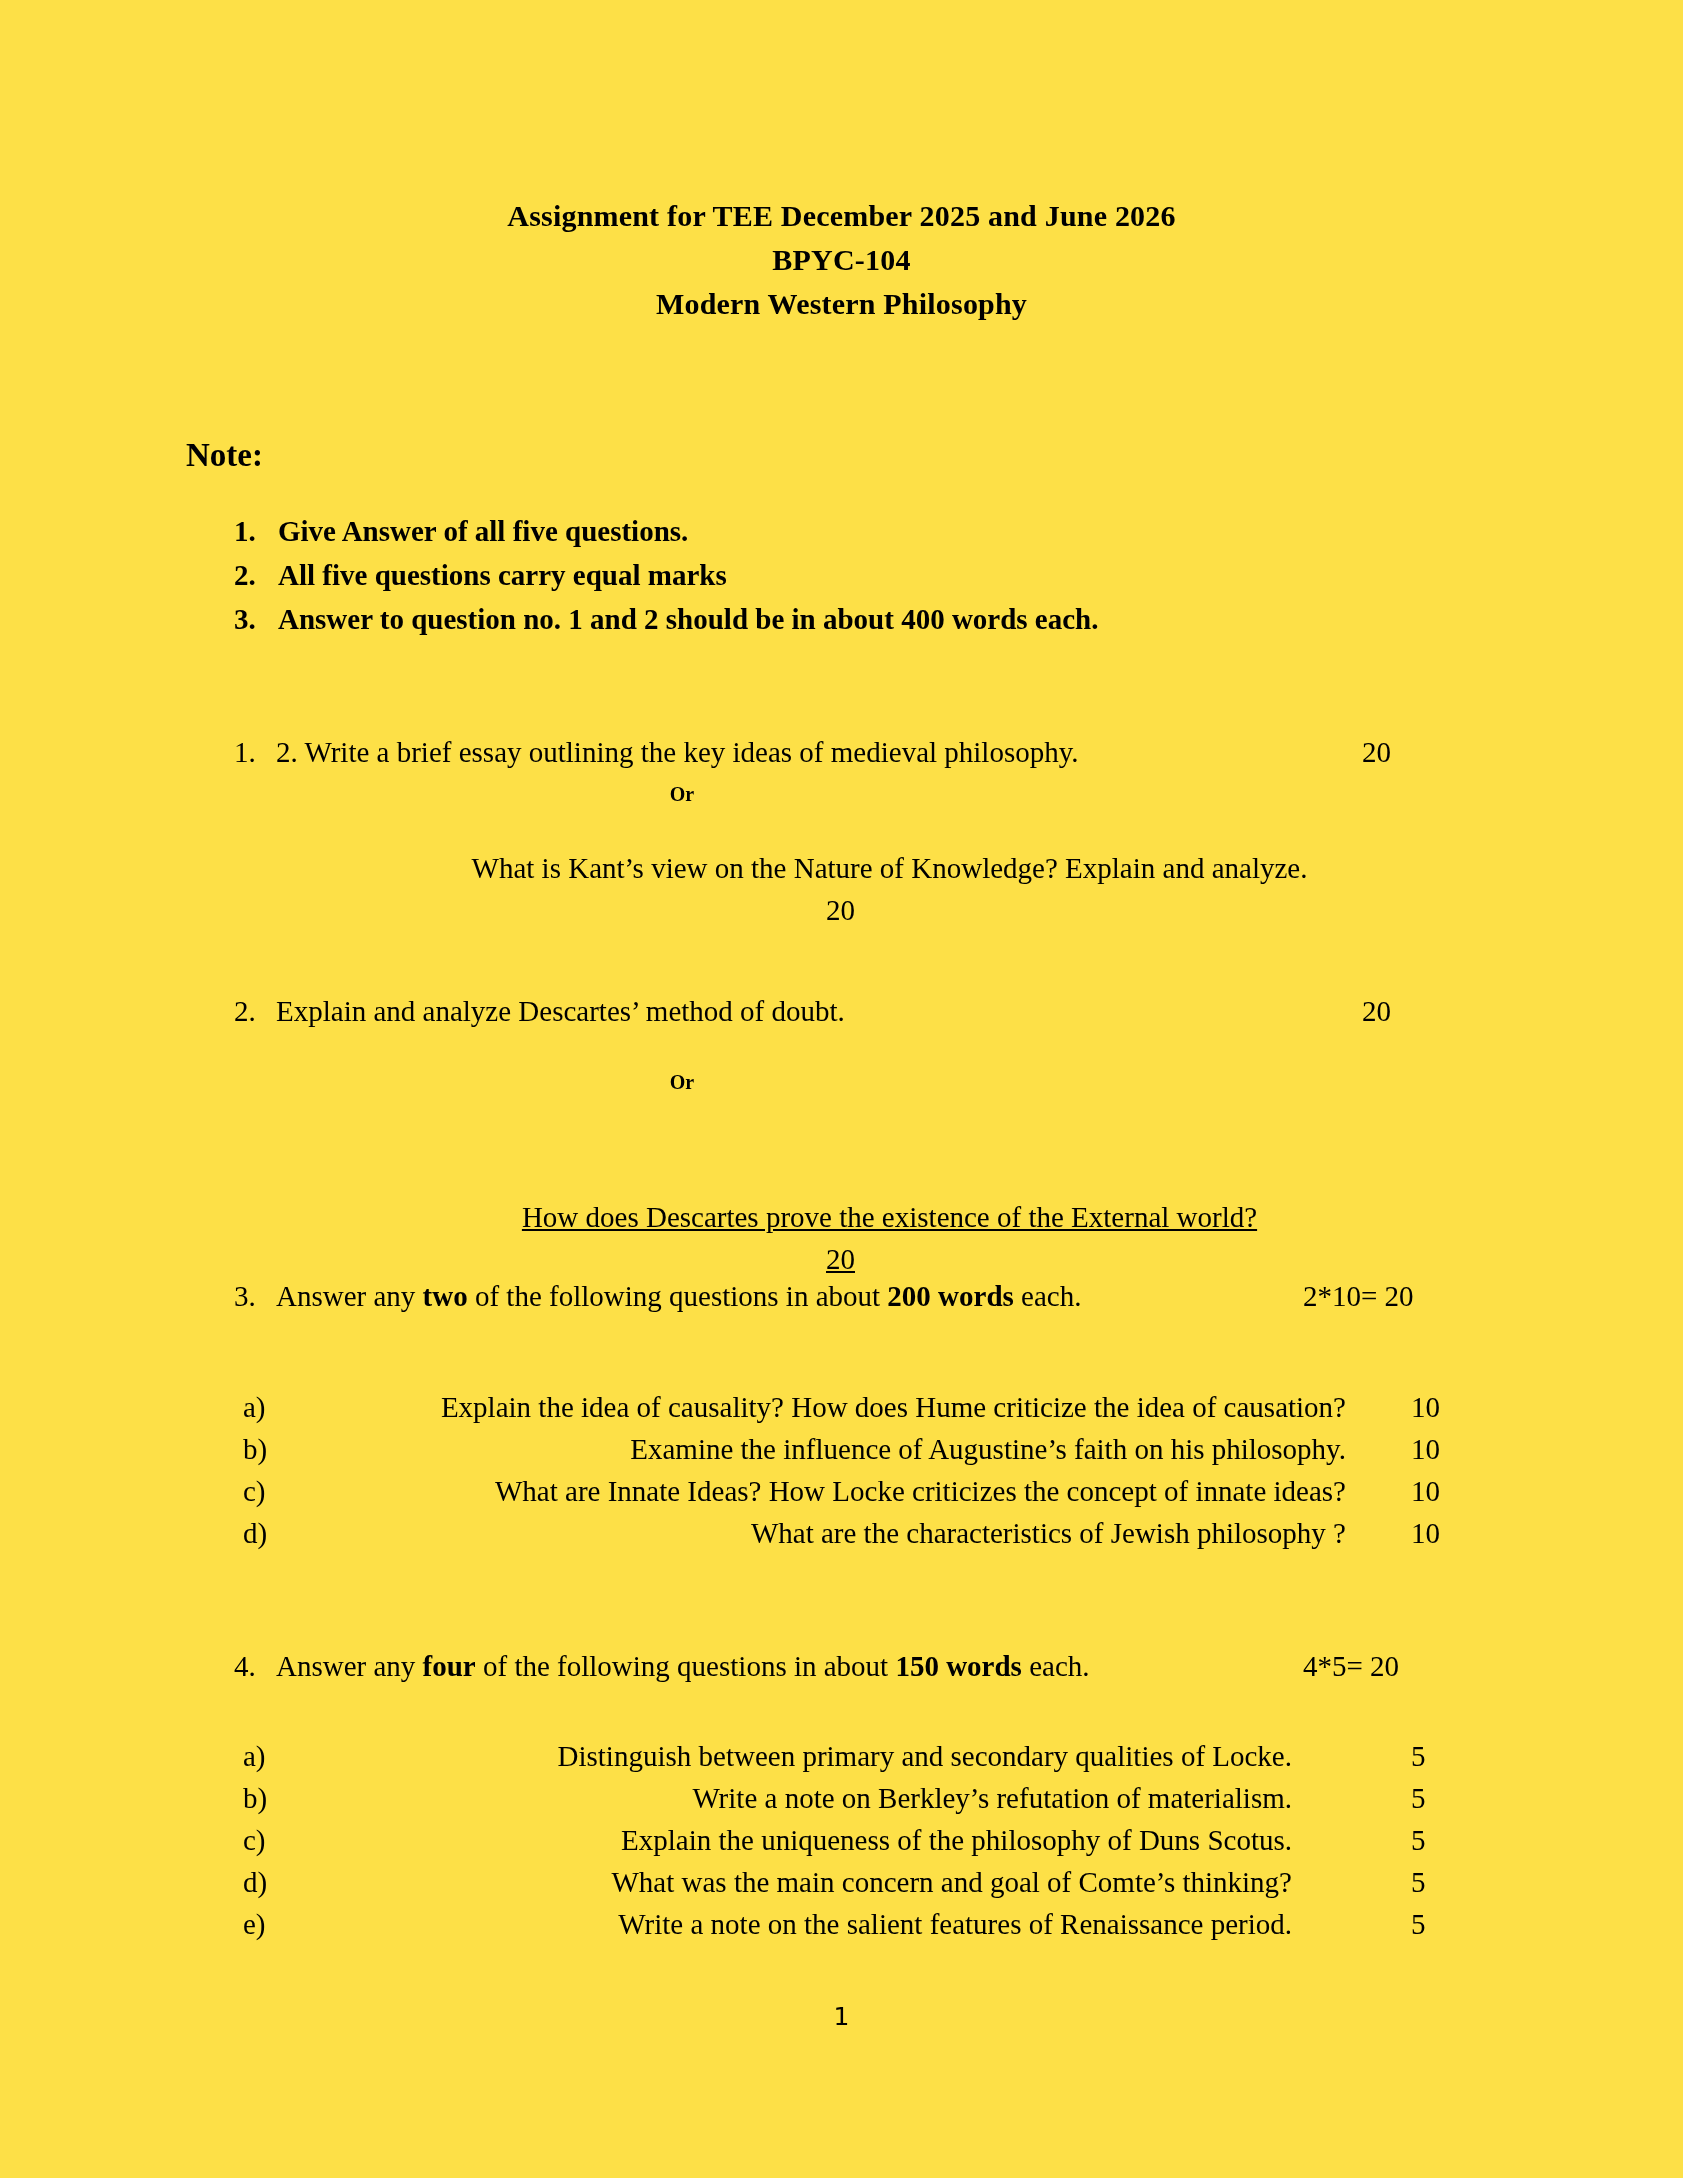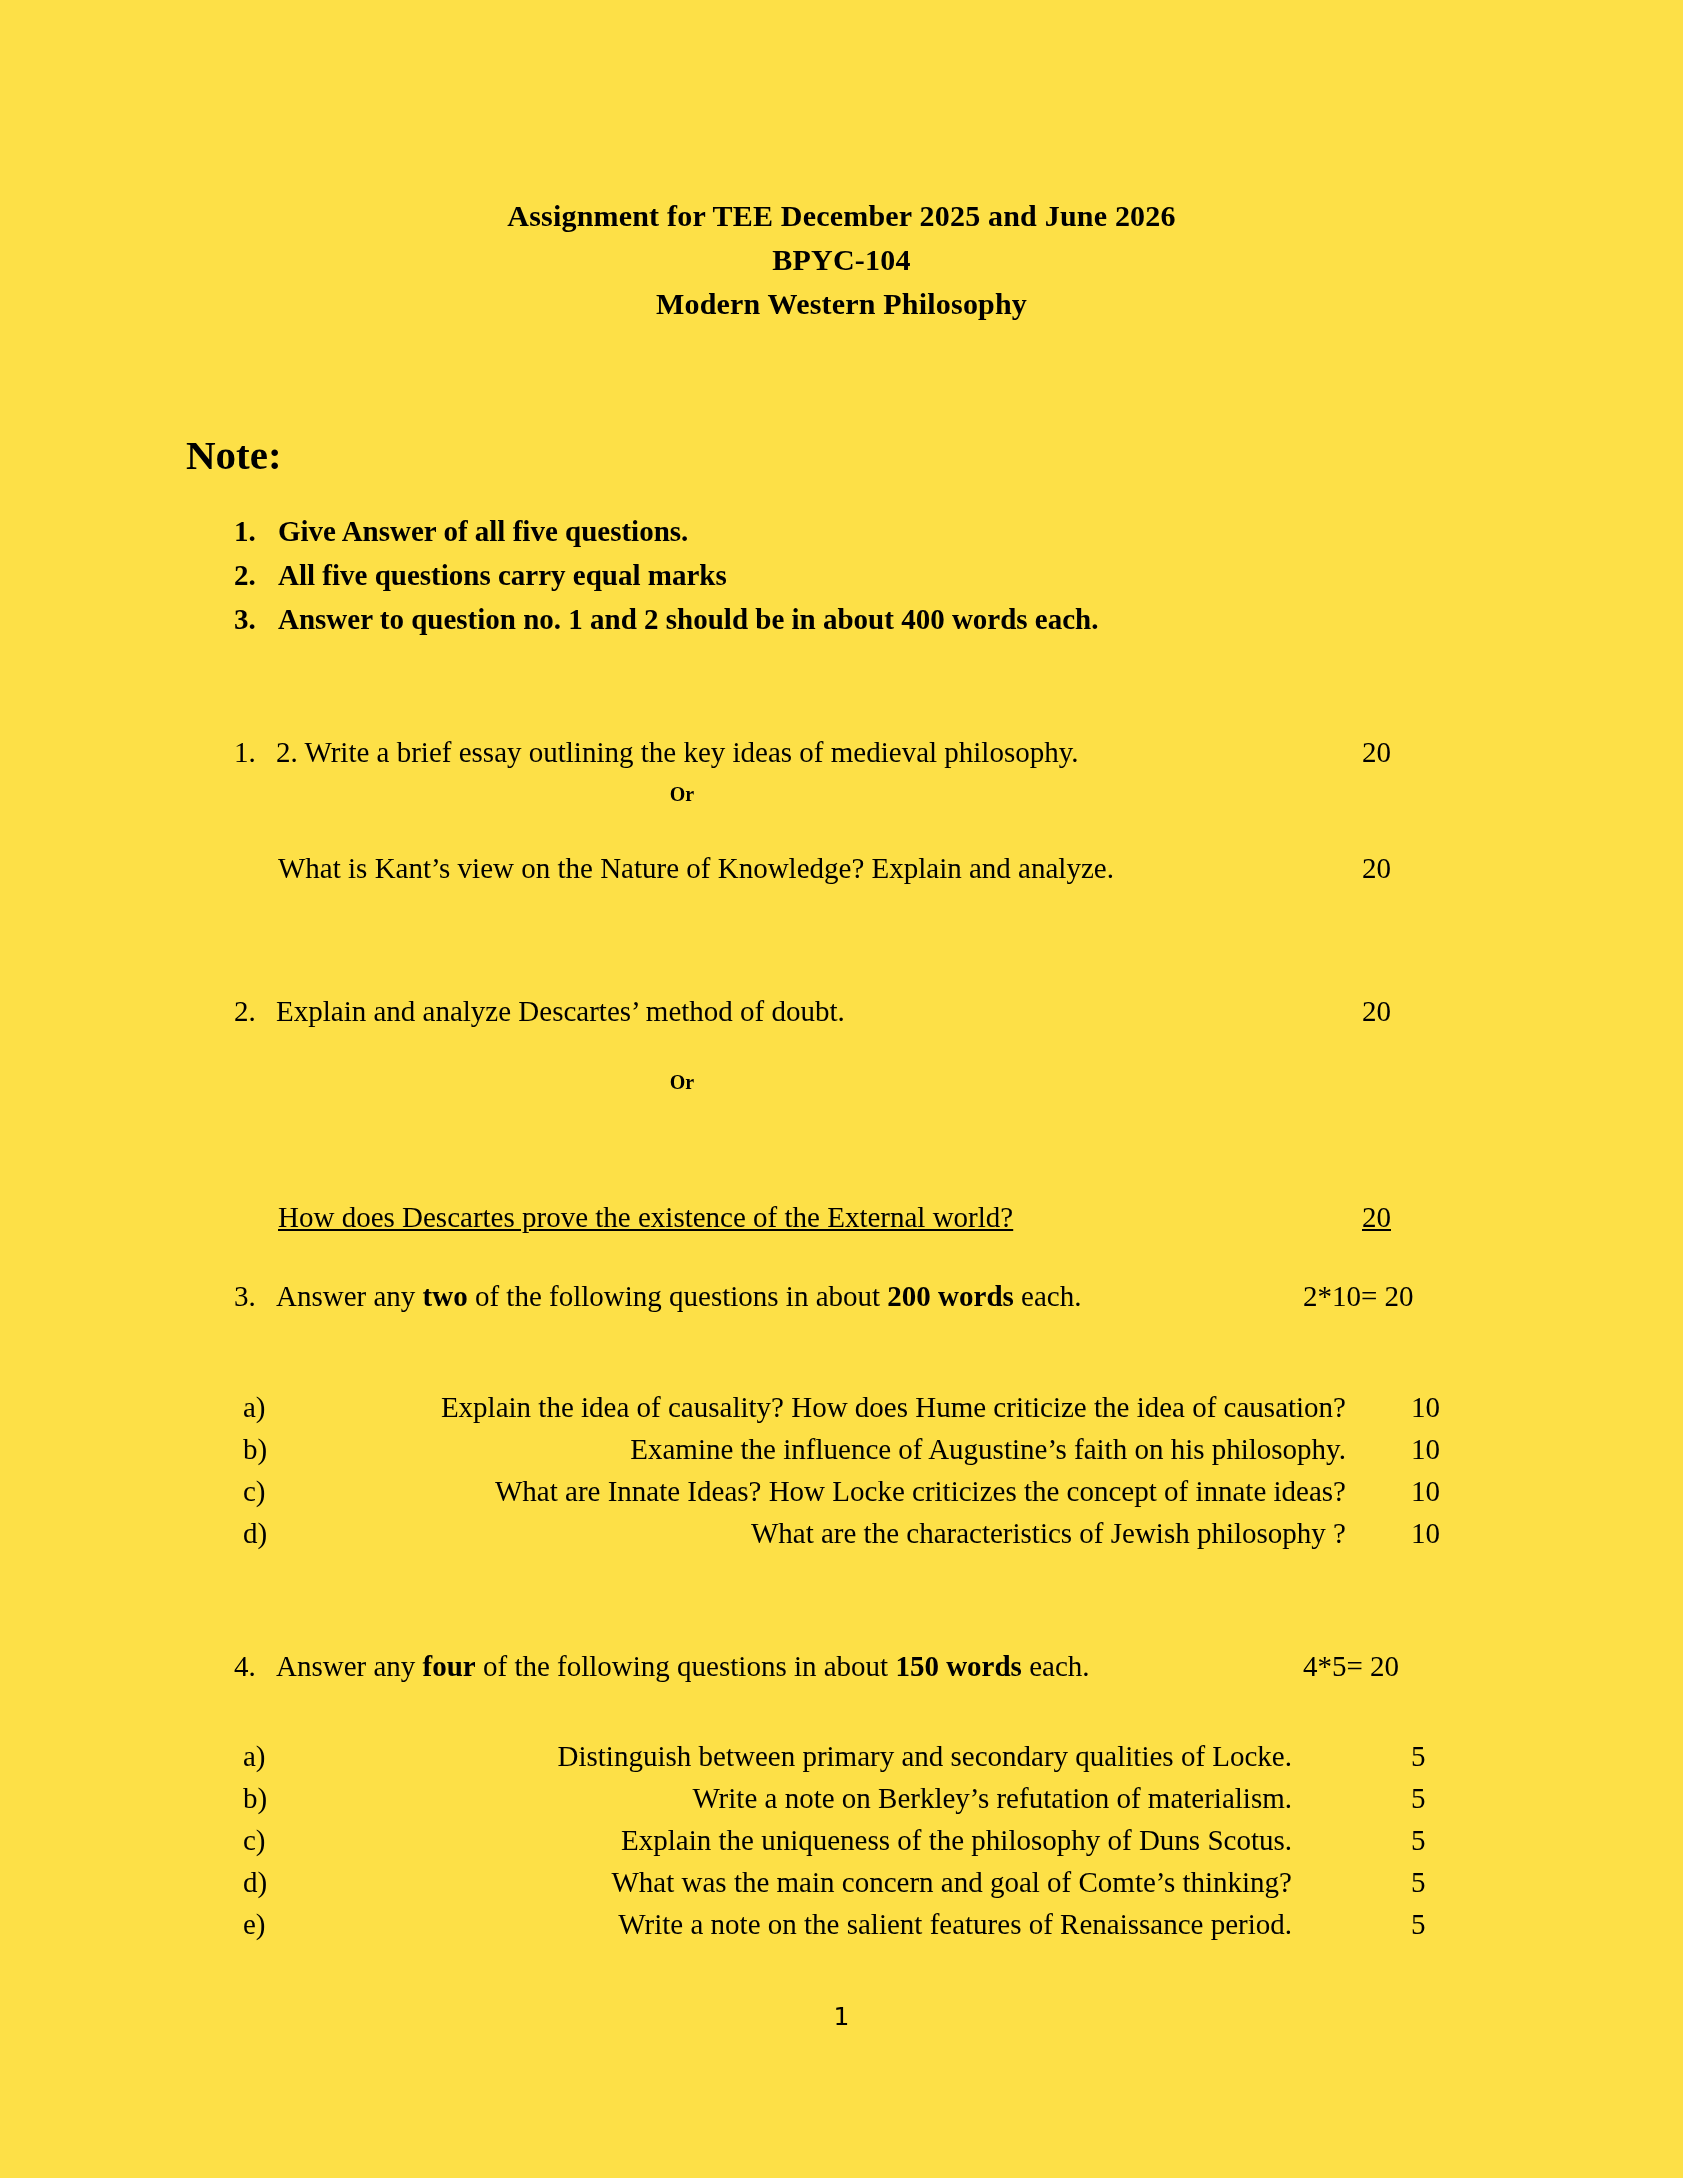--- a/index.html
+++ b/index.html
@@ -35,21 +35,21 @@
     line-height: 44px;
     letter-spacing: 0.2px;
   }
 
   
   .note-label {
     position: absolute;
     top: 433px;
     left: 186px;
     font-weight: bold;
-    font-size: 41px;
+    font-size: 33px;
     line-height: 44px;
   }
   .note-list {
     position: absolute;
     top: 509px;
     left: 234px;
     width: 1238px;
   }
   .note-list .nrow {
     display: flex;
@@ -95,20 +95,21 @@
     text-align: center;
     width: 812px;
     margin-left: 42px;
   }
   .cont-row {
     display: flex;
     align-items: center;
     font-size: 29px;
     line-height: 42px;
     margin-left: 44px;
+    flex-direction: column;
   }
   .cont-row .ctext { flex: 1 1 auto; }
 
   
   .sub-list {
     position: absolute;
     left: 243px;
     width: 1287px;
   }
   .sub-row {

